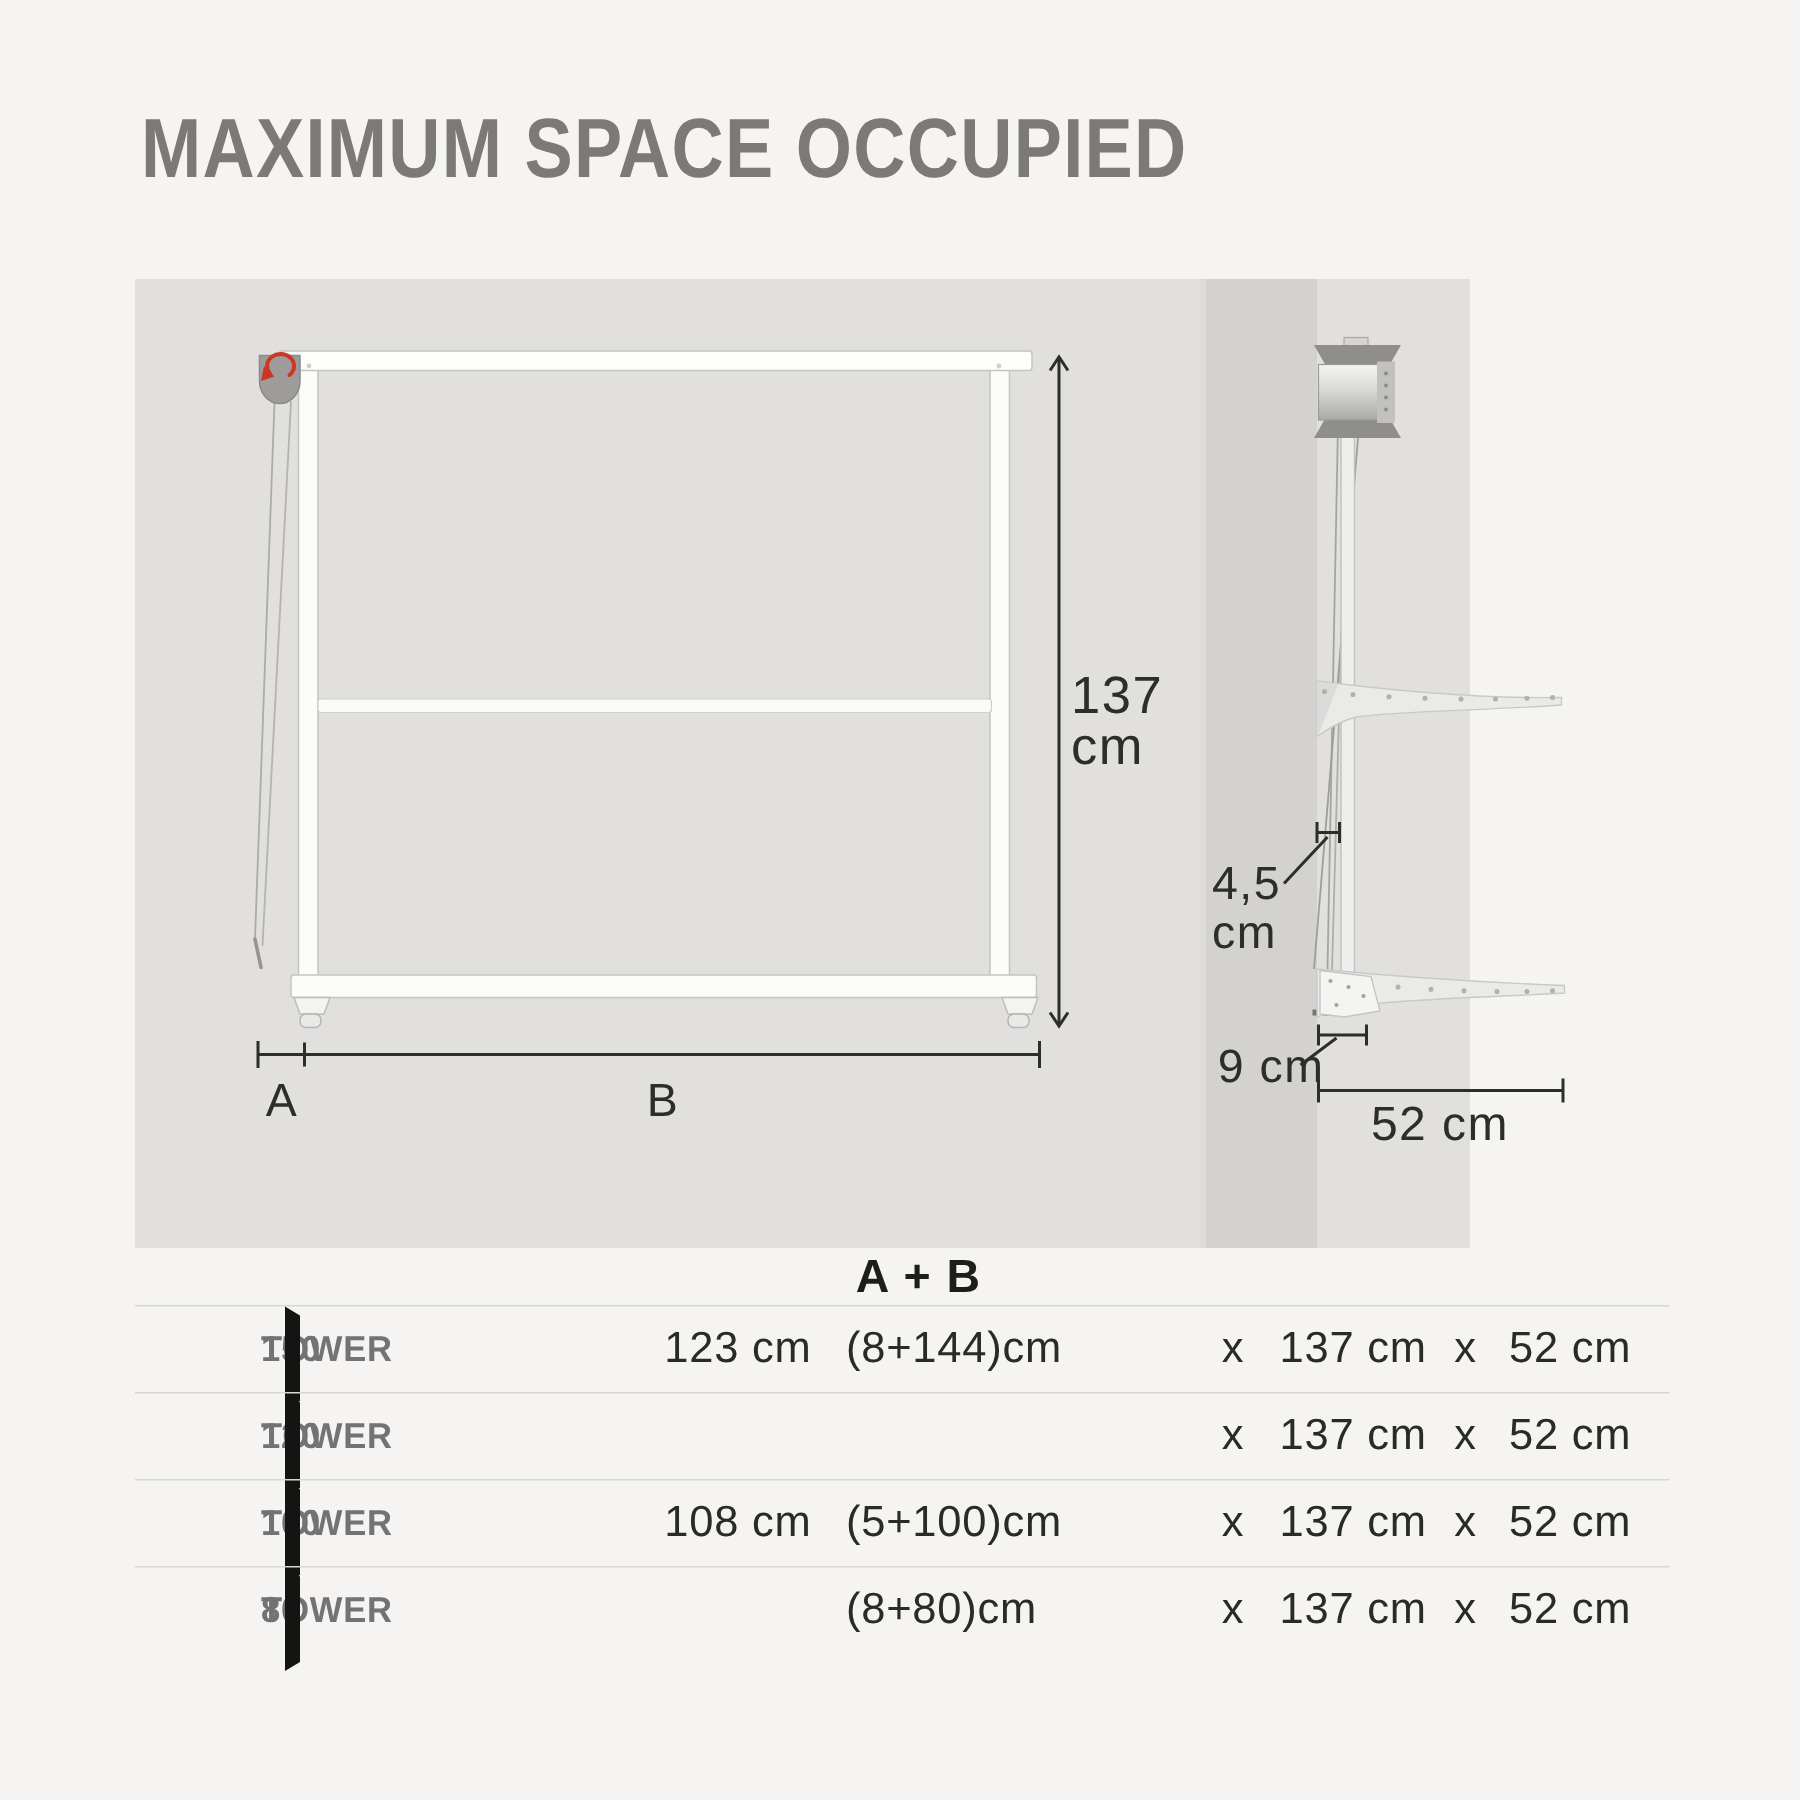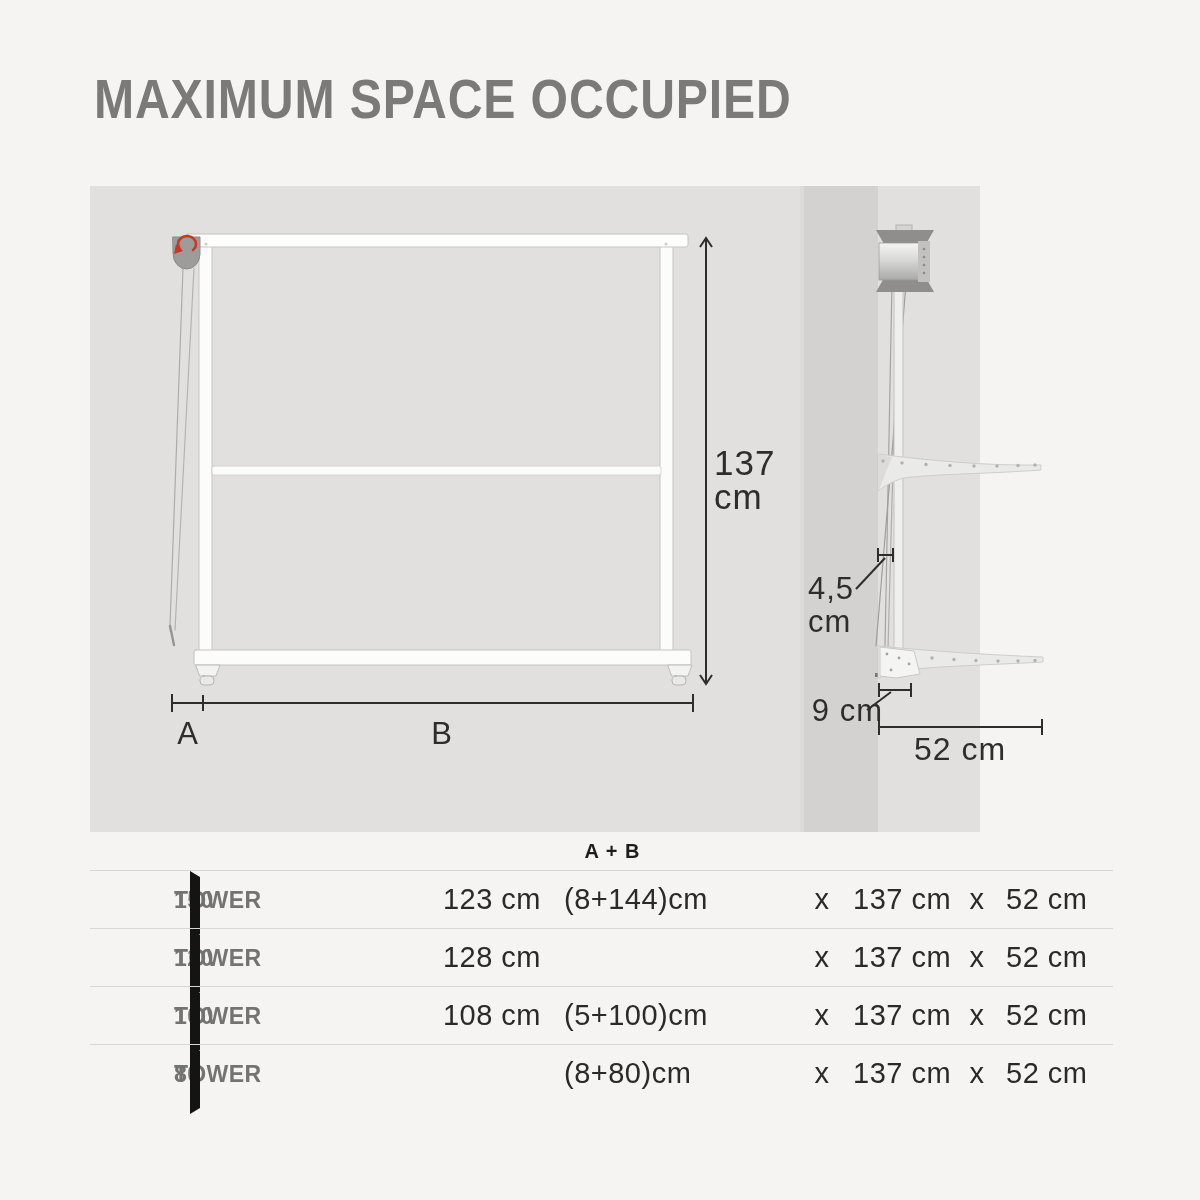--- a/index.html
+++ b/index.html
@@ -25,21 +25,21 @@
   .dim-text{
     font-family:"Liberation Sans", sans-serif;
     fill:#2d2d2c;letter-spacing:1px;
   }
   
   .spec-table{
     position:absolute;left:90px;top:832px;width:1023px;
   }
   .spec-header{
     height:38px;line-height:38px;text-align:center;
-    font-size:20px;font-weight:700;color:#1d1d1c;
+    font-size:31px;font-weight:700;color:#1d1d1c;
     padding-left:22px;letter-spacing:1px;
   }
   .spec-row{
     position:relative;height:57px;line-height:57px;
     border-top:1px solid #d8d7d5;
     font-size:29px;color:#2a2a29;letter-spacing:0.5px;
     white-space:nowrap;
   }
   .spec-row span{position:absolute;top:0;height:57px;line-height:57px;}
   .cell-model{
@@ -222,21 +222,20 @@
   </div>
 
   <div class="spec-row">
     <span class="cell-model">
       <span class="model-inner">
           <span>TOWER</span>
           <span>120</span>
         </span>
       <span class="tri"></span>
     </span>
-    <span class="cell-total">128 cm</span>
     <span class="cell-x1">x</span>
     <span class="cell-height">137 cm</span>
     <span class="cell-x2">x</span>
     <span class="cell-depth">52 cm</span>
   </div>
 
   <div class="spec-row">
     <span class="cell-model">
       <span class="model-inner">
           <span>TOWER</span>

